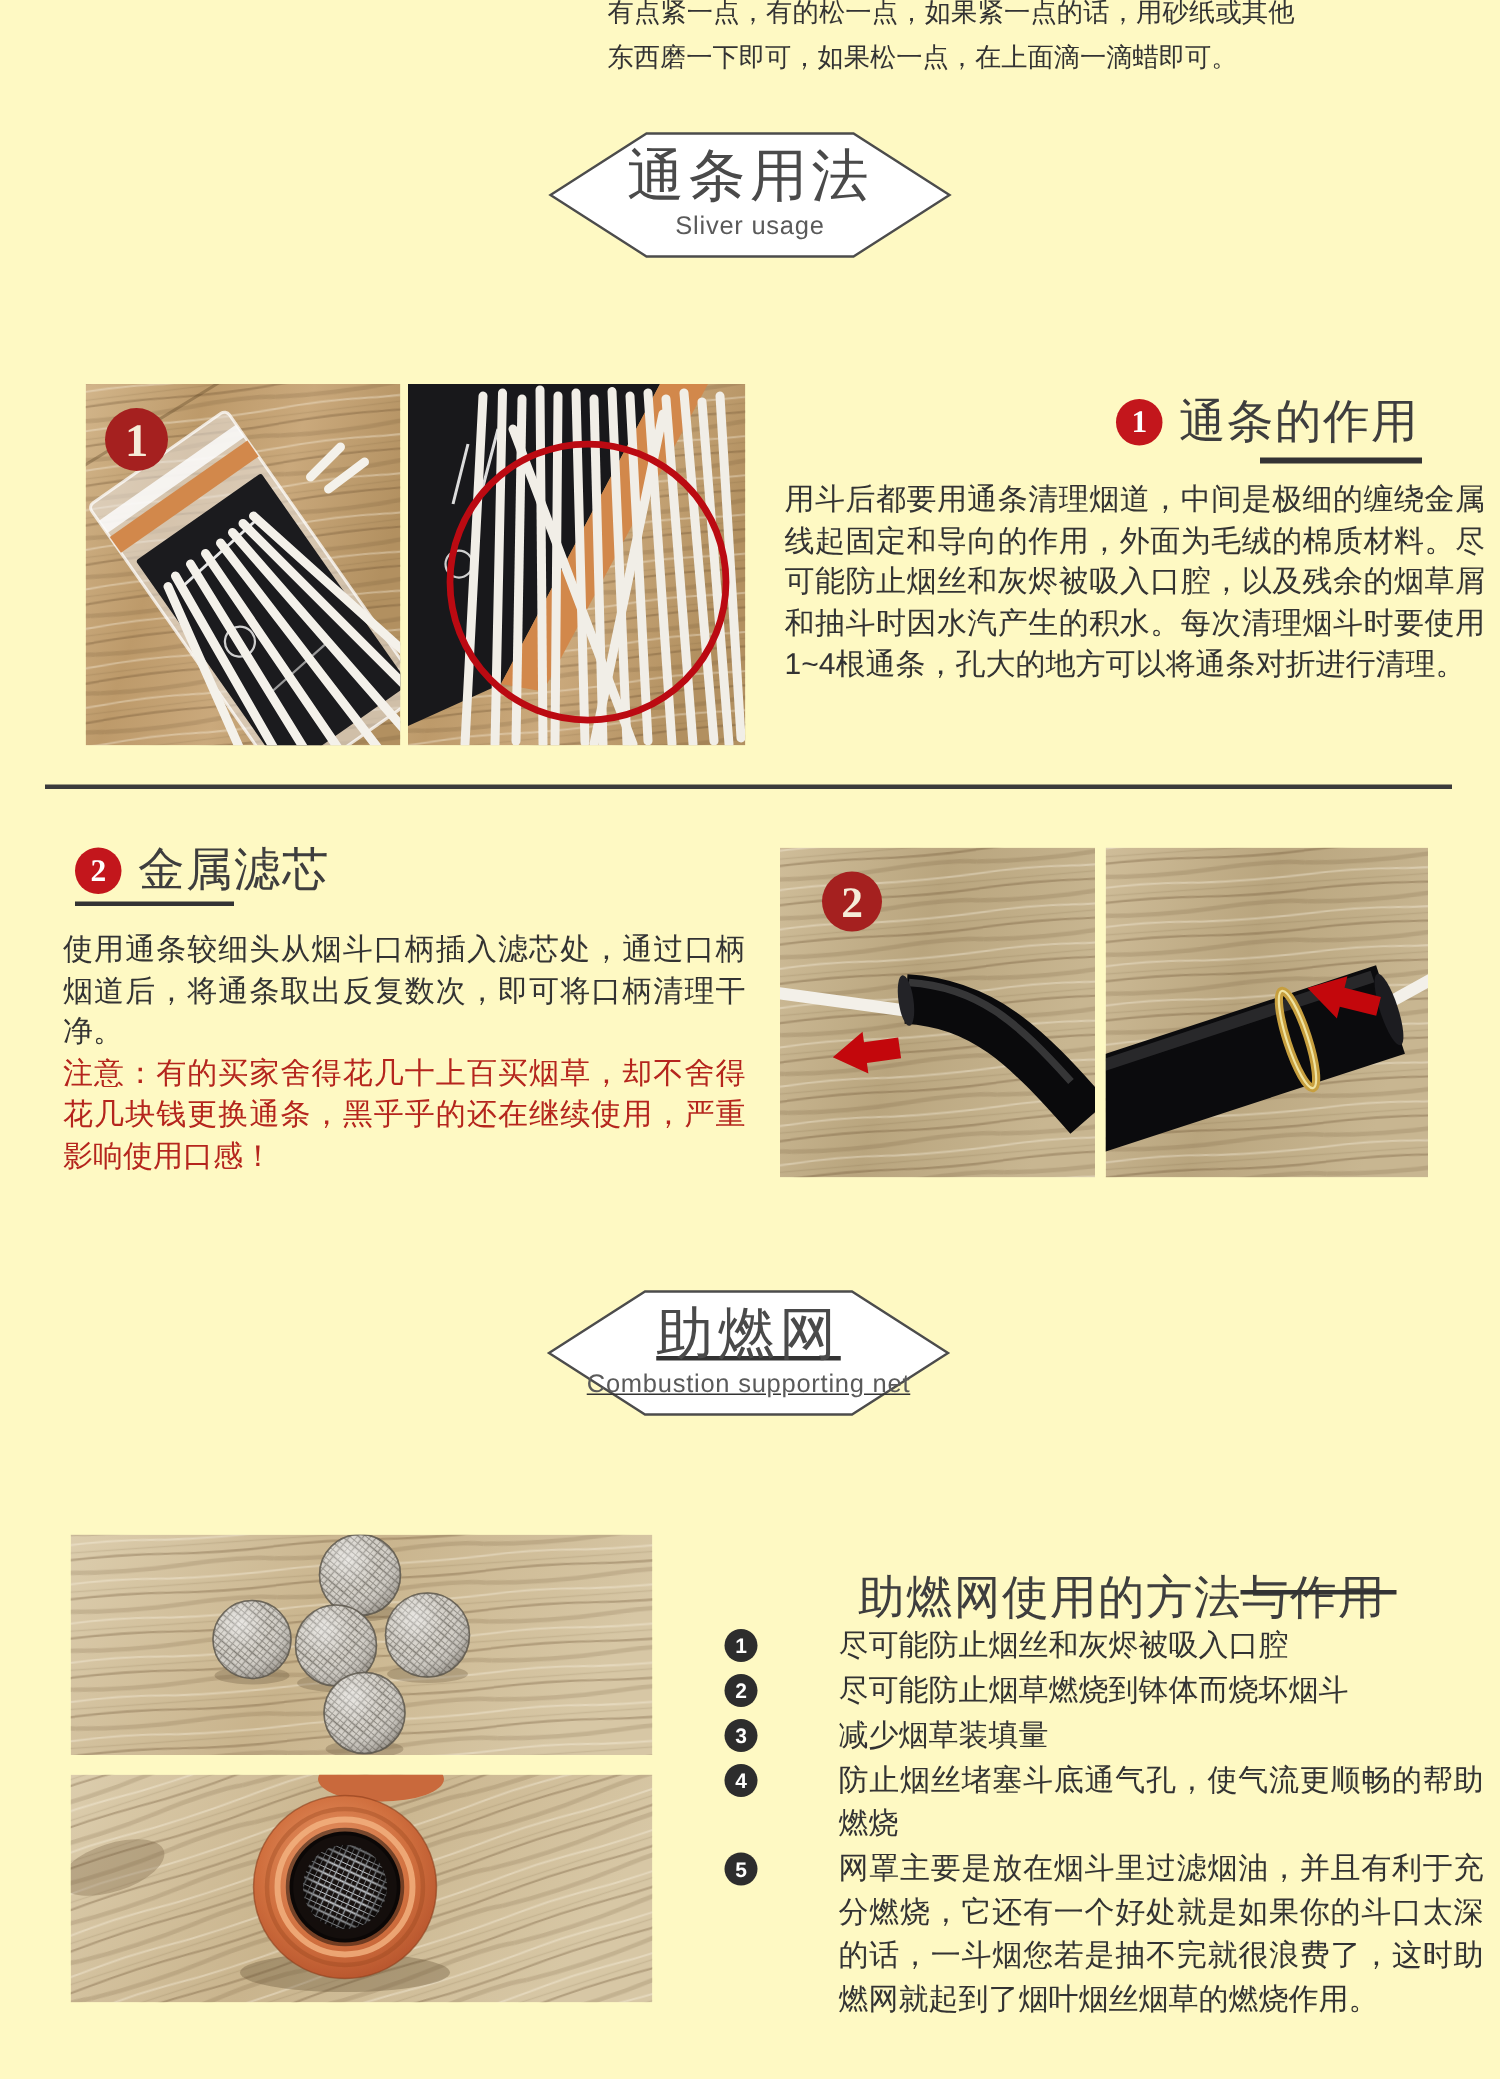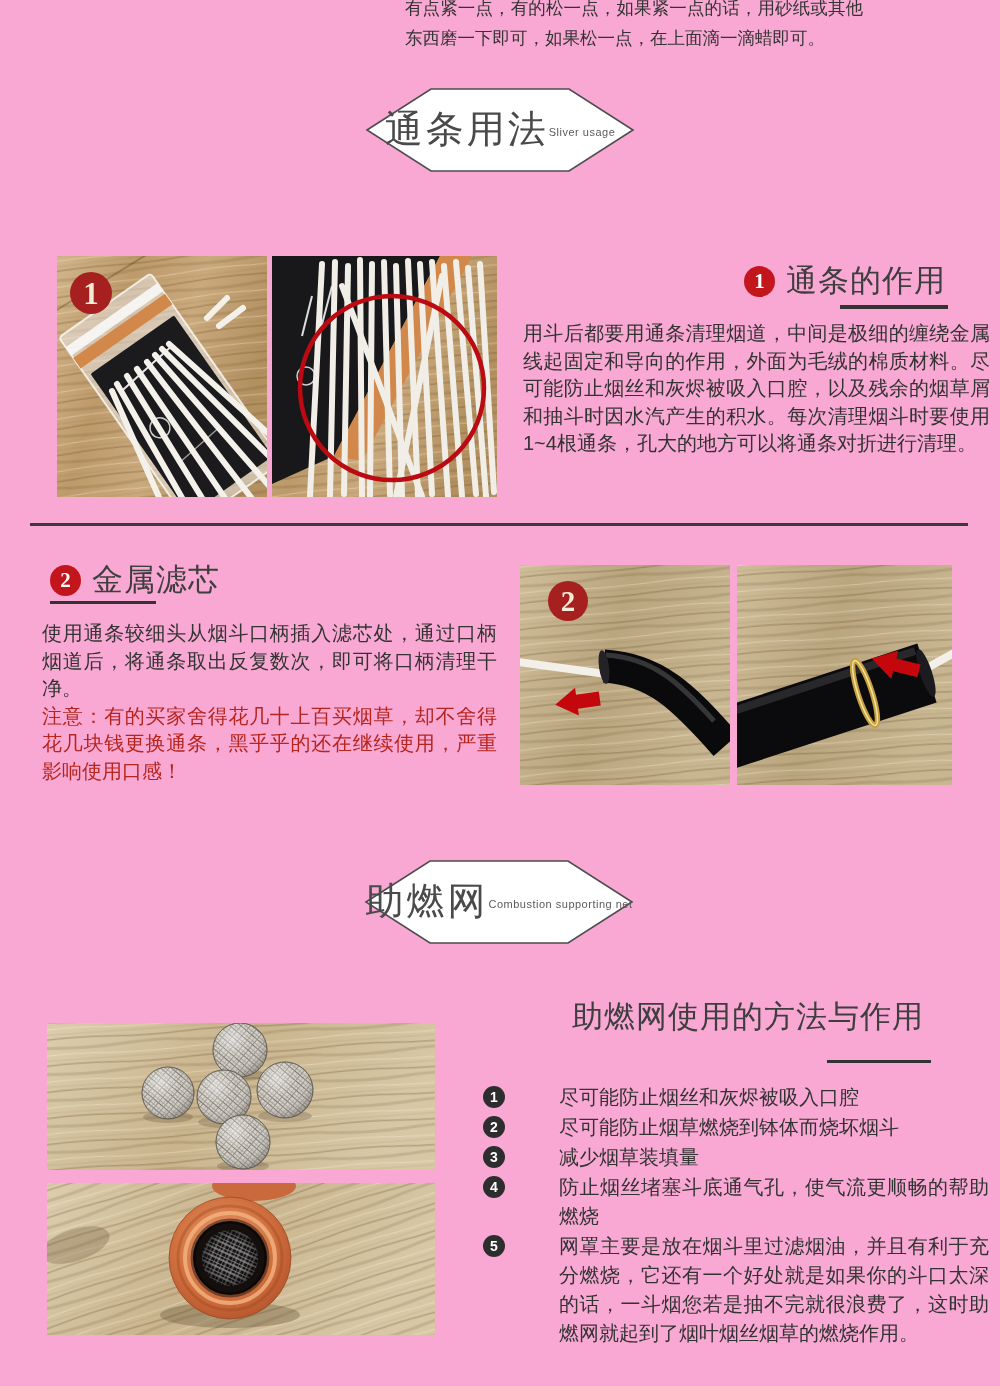--- a/index.html
+++ b/index.html
@@ -1,26 +1,26 @@
 <!DOCTYPE html>
 <html><head>
 <meta charset="utf-8">
 <style>
   html,body{margin:0;padding:0;background:#fff;}
-  .page{position:relative;width:1000px;height:1386px;background:#f9a8d4;overflow:hidden;
+  .page{position:relative;width:1000px;height:1386px;background:#fef9c3;overflow:hidden;
         font-family:"Liberation Sans",sans-serif;color:#333;}
   p{margin:0;}
   .intro{position:absolute;left:405px;top:-7px;width:458px;font-size:17.5px;line-height:30px;
          color:#333;text-align:justify;}
   
-  .hexbadge{position:absolute;width:270px;height:90px;display:flex;flex-direction:row;
+  .hexbadge{position:absolute;width:270px;height:90px;display:flex;flex-direction:column;
             align-items:center;justify-content:center;}
   .hexbadge svg{position:absolute;left:0;top:0;}
   .hex-title{position:relative;font-size:38px;color:#4a4a4a;letter-spacing:3px;line-height:1.05;}
-  .hex-sub{position:relative;font-size:11px;color:#5a5a5a;margin-top:3px;letter-spacing:.5px;}
+  .hex-sub{position:relative;font-size:17px;color:#5a5a5a;margin-top:3px;letter-spacing:.5px;}
   
   .h-row{position:absolute;display:flex;align-items:center;}
   .red-num{width:31px;height:31px;border-radius:50%;background:#c3161c;color:#fff;
            font-family:"Liberation Serif",serif;font-weight:bold;font-size:21px;line-height:31px;
            text-align:center;flex:none;}
   .h-title{font-size:31px;color:#3e3e3e;margin-left:11px;letter-spacing:1px;white-space:nowrap;}
   .h-title.noNum{margin-left:0;}
   .underline{position:absolute;background:#333;}
   .divider{position:absolute;left:30px;top:523px;width:938px;height:3px;background:#3b3b3b;}
   
@@ -214,21 +214,21 @@
       <path d="M188 104 L217 88" stroke="#f3f0e9" stroke-width="8" stroke-linecap="round"></path>
       <path d="M-15 175 L190 108" stroke="#0b0b0d" stroke-width="62" fill="none"></path>
       <path d="M-10 148 L178 86" stroke="rgba(255,255,255,0.12)" stroke-width="8" fill="none"></path>
       <ellipse cx="189" cy="108" rx="6" ry="25" transform="rotate(-18 189 108)" fill="#1c1c20"></ellipse>
       <ellipse cx="128" cy="128" rx="7" ry="34" transform="rotate(-18 128 128)" fill="none" stroke="#c79f3e" stroke-width="5.5"></ellipse>
       <ellipse cx="128" cy="128" rx="7" ry="34" transform="rotate(-18 128 128)" fill="none" stroke="#f0e3a1" stroke-width="1.5"></ellipse>
       <polygon points="0,14 24,0 24,8 49,8 49,21 24,21 24,29" fill="#c3070c" transform="translate(138,80) rotate(14)"></polygon>
     </svg>
   </div>
 
-  <div class="hexbadge" style="left:364px;top:857px;">
+  <div class="hexbadge" style="left:364px;top:857px;text-decoration:underline;">
     <svg width="270" height="90" viewBox="0 0 270 90">
       <polygon points="2,45 66,4 204,4 268,45 204,86 66,86" fill="#ffffff" stroke="#4c4c4c" stroke-width="1.6"></polygon>
     </svg>
     <div class="hex-title">助燃网</div>
     <div class="hex-sub">Combustion supporting net</div>
   </div>
 
   <div class="photo" style="left:47px;top:1023px;">
     <svg width="388" height="147" viewBox="0 0 388 147">
       <rect width="388" height="147" fill="url(#woodPale)"></rect>
@@ -271,21 +271,21 @@
         <circle cx="183" cy="75" r="52" fill="none" stroke="rgba(150,70,30,0.35)" stroke-width="3"></circle>
         <circle cx="183" cy="75" r="45" fill="none" stroke="rgba(244,180,130,0.8)" stroke-width="4"></circle>
         <circle cx="183" cy="75" r="37" fill="#140e0c"></circle>
         <circle cx="183" cy="75" r="28" fill="url(#meshSilver)"></circle>
         <circle cx="183" cy="75" r="28" fill="url(#holeShade)"></circle>
         <circle cx="183" cy="75" r="37" fill="none" stroke="rgba(0,0,0,0.45)" stroke-width="5"></circle>
       </g>
     </svg>
   </div>
 
-  <div class="h-row" style="left:572px;top:996px;">
+  <div class="h-row" style="left:572px;top:1044px;">
     <span class="h-title noNum">助燃网使用的方法与作用</span>
   </div>
   <div class="underline" style="left:827px;top:1060px;width:104px;height:3px;"></div>
 
   <div class="uselist">
     <div class="item">
       <span class="blk-num">1</span>
       <span class="item-text">尽可能防止烟丝和灰烬被吸入口腔</span>
     </div>
     <div class="item">

